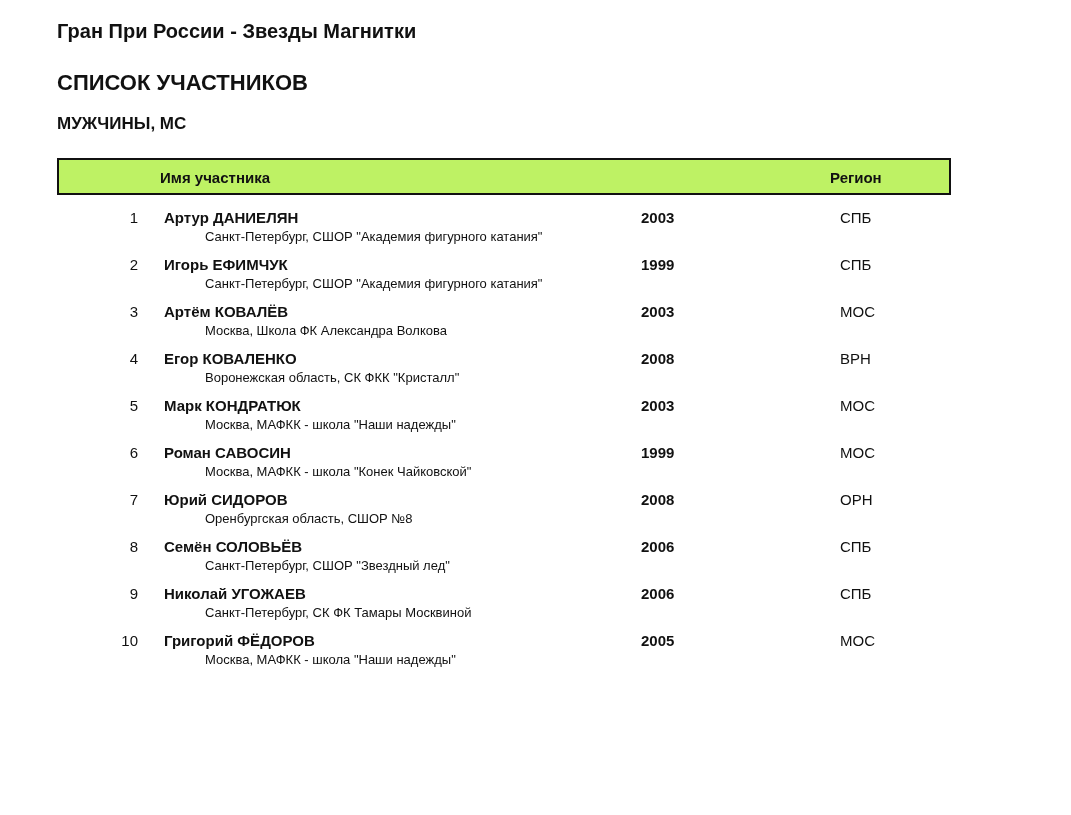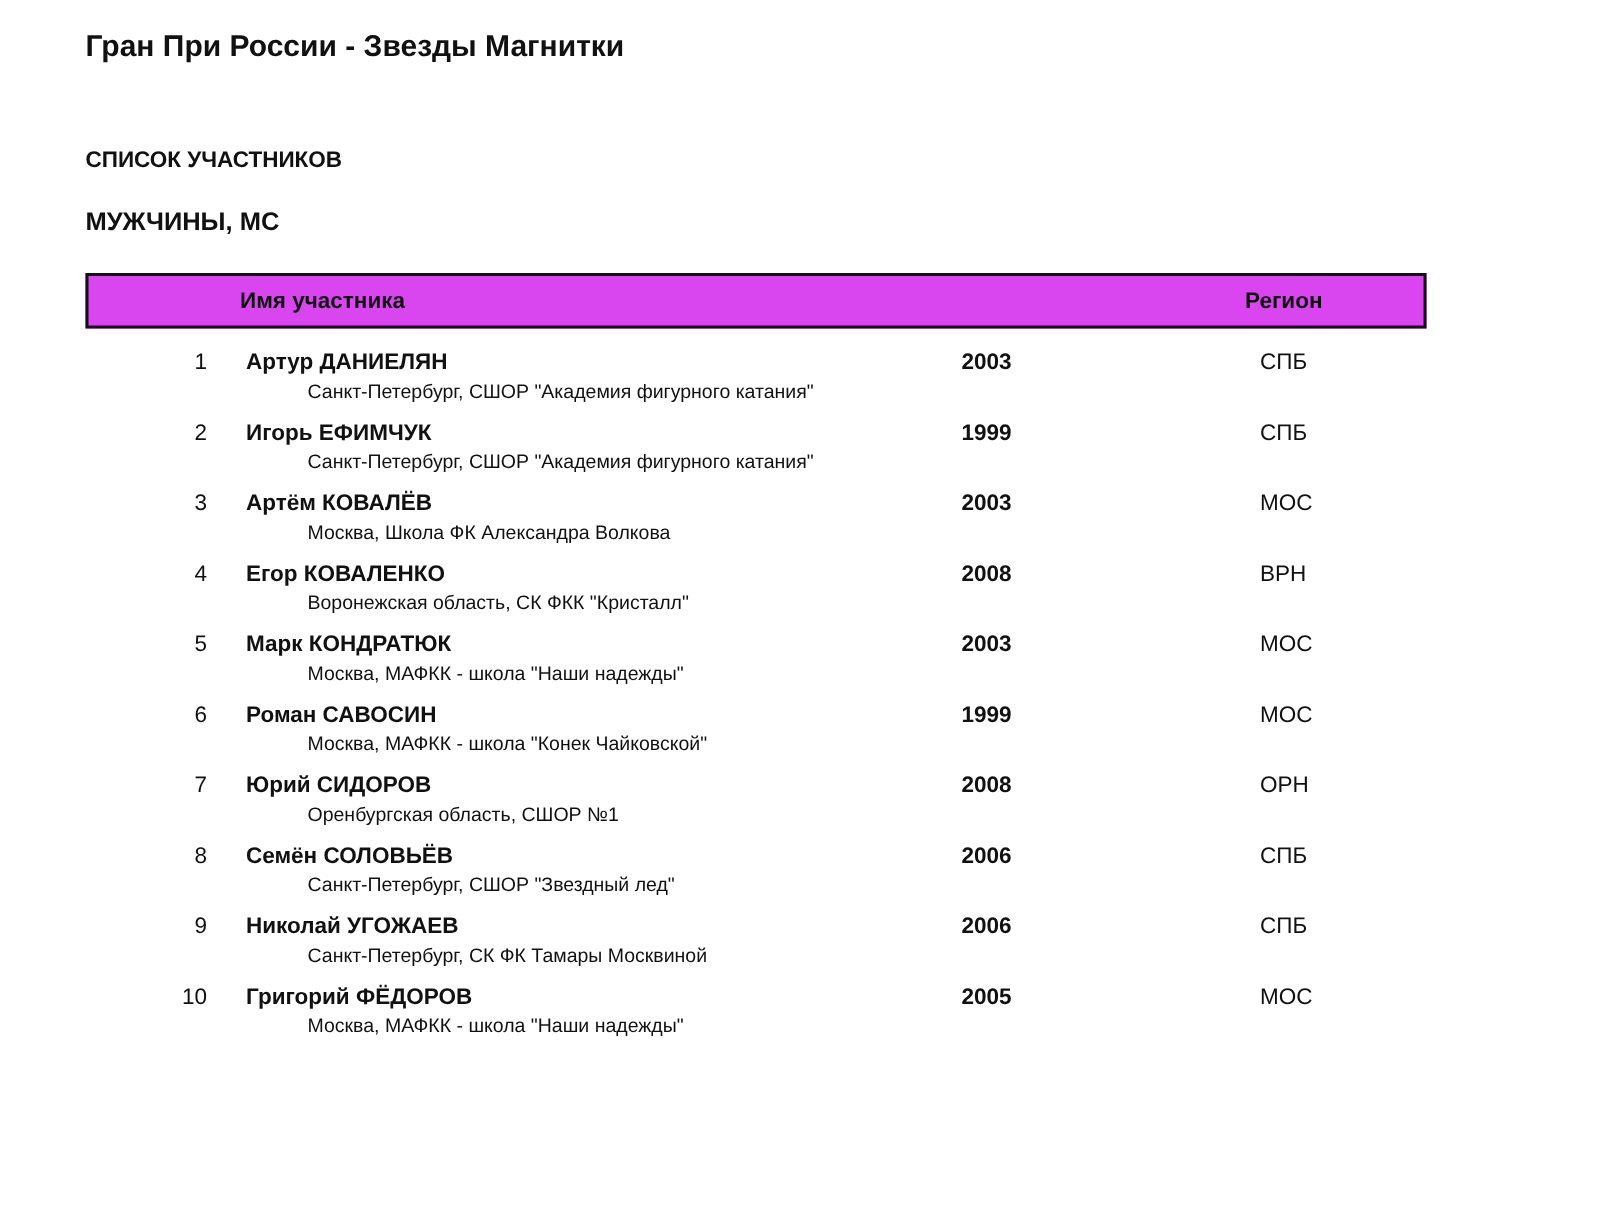--- a/index.html
+++ b/index.html
@@ -15,39 +15,39 @@
   }
   .content { padding:0 57px; width:1071px; }
 
   .doc-title {
     padding-top:19px;
     font-size:20px;
     line-height:24px;
     font-weight:bold;
   }
   .section-heading {
-    margin-top:51px;
-    font-size:15px;
+    margin-top:27px;
+    font-size:22px;
     line-height:26px;
     font-weight:bold;
   }
   .category-heading {
     margin-top:18px;
     font-size:17px;
     line-height:20px;
     font-weight:bold;
   }
 
   .table-header-box {
     position:relative;
     margin-top:24px;
     width:894px;
     height:37px;
     border:2px solid #111111;
-    background:#d946ef;
+    background:#bef264;
   }
   .table-header-box .col-name-header {
     position:absolute;
     left:101px;
     top:50%;
     transform:translateY(-50%);
     font-size:15px;
     font-weight:bold;
   }
   .table-header-box .col-region-header {
@@ -166,21 +166,21 @@
     <span class="num">6</span>
     <div class="name">Роман САВОСИН</div>
     <div class="club">Москва, МАФКК - школа "Конек Чайковской"</div>
     <span class="year">1999</span>
     <span class="region">МОС</span>
   </div>
 
   <div class="row">
     <span class="num">7</span>
     <div class="name">Юрий СИДОРОВ</div>
-    <div class="club">Оренбургская область, СШОР №1</div>
+    <div class="club">Оренбургская область, СШОР №8</div>
     <span class="year">2008</span>
     <span class="region">ОРН</span>
   </div>
 
   <div class="row">
     <span class="num">8</span>
     <div class="name">Семён СОЛОВЬЁВ</div>
     <div class="club">Санкт-Петербург, СШОР "Звездный лед"</div>
     <span class="year">2006</span>
     <span class="region">СПБ</span>

